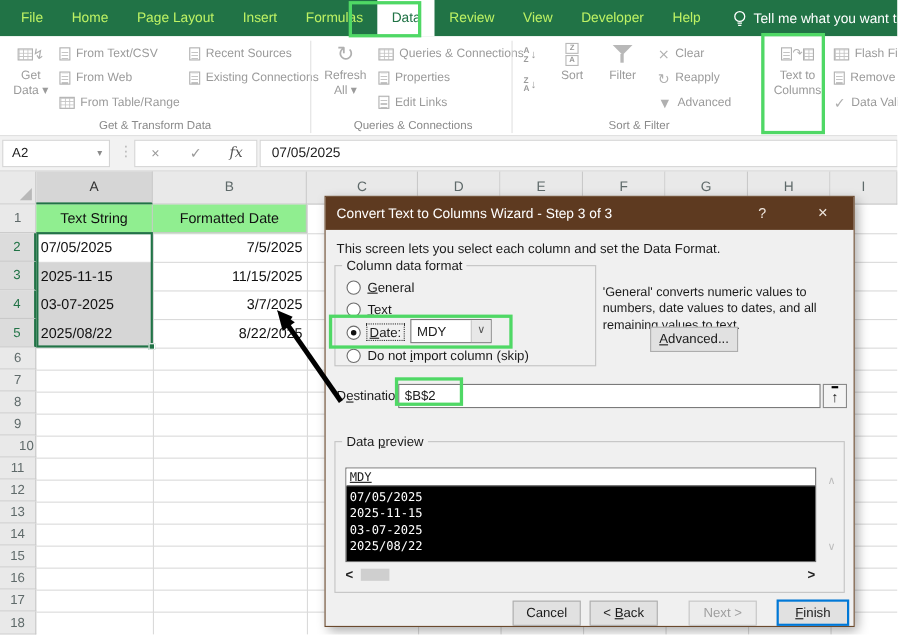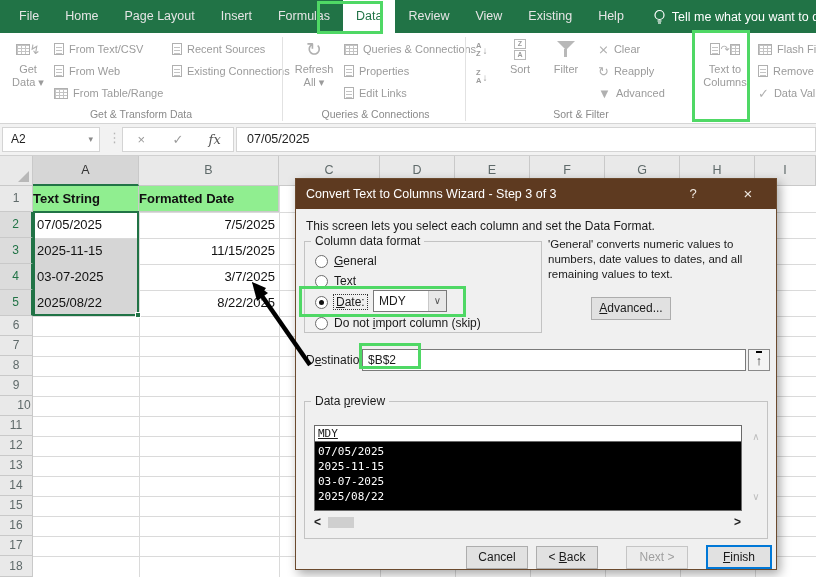--- a/index.html
+++ b/index.html
@@ -1,21 +1,21 @@
 <!DOCTYPE html>
 <html><head>
 <meta charset="utf-8">
 <style>
   * { margin:0; padding:0; box-sizing:border-box; }
   body { font-family:"Liberation Sans", sans-serif; background:#fff; }
   #screen { position:relative; width:816px; height:577px; overflow:hidden; background:#fff; }
 
   
   .tabbar { position:absolute; left:0; top:0; width:816px; height:33px; background:#217346; display:flex; align-items:stretch; padding-left:6px; }
-  .tab { color:#e5e5e5; font-size:12.5px; line-height:33px; padding:0 13px; white-space:nowrap; }
+  .tab { color:#bef264; font-size:12.5px; line-height:33px; padding:0 13px; white-space:nowrap; }
   .tab.active { background:#fff; color:#217346; }
   .tellme { display:flex; align-items:center; gap:6px; color:#fff; font-size:12.5px; margin-left:16px; white-space:nowrap; }
 
   
   .ribbon { position:absolute; left:0; top:33px; width:816px; height:91px; background:#fff; border-bottom:1px solid #d5d5d5; }
   .rdiv { position:absolute; top:4px; height:84px; width:1px; background:#e2e2e2; }
   .rbig { position:absolute; display:flex; flex-direction:column; align-items:center; font-size:11px; color:#9b9b9b; text-align:center; line-height:13px; }
   .rbig .ric { height:24px; display:flex; align-items:center; justify-content:center; margin-bottom:2px; }
   .ritem { position:absolute; display:flex; align-items:center; gap:5px; font-size:11px; color:#9b9b9b; height:18px; white-space:nowrap; }
   .grplabel { position:absolute; top:73px; height:17px; line-height:17px; text-align:center; font-size:10.5px; color:#8a8a8a; white-space:nowrap; }
@@ -46,40 +46,40 @@
 
   
   .colhdr { position:absolute; top:156px; height:30px; background:#e9e9e9; border-right:1px solid #c9c9c9; border-bottom:1px solid #c9c9c9; font-size:12.5px; color:#5f6a6a; text-align:center; line-height:29px; }
   .colhdr.sel { background:#d6d6d6; border-bottom:2px solid #217346; color:#333; }
   .corner { position:absolute; left:0; top:156px; width:33px; height:30px; background:#e9e9e9; border-right:1px solid #c9c9c9; border-bottom:1px solid #c9c9c9; }
   .corner::after { content:""; position:absolute; right:3px; bottom:3px; border-left:11px solid transparent; border-bottom:11px solid #b8b8b8; }
   .rowhdr { position:absolute; left:0; width:33px; background:#e9e9e9; border-right:1px solid #c9c9c9; border-bottom:1px solid #c9c9c9; font-size:12px; color:#5f6a6a; text-align:center; }
   .rowhdr.sel { background:#dcdcdc; color:#217346; border-right:2px solid #217346; }
   .gline { position:absolute; background:#dadada; }
   .cell { position:absolute; font-size:13px; color:#111; line-height:25px; white-space:nowrap; overflow:hidden; }
-  .hcell { background:#90ee90; font-weight:bold; border-right:1px solid #c9c9c9; border-bottom:1px solid #c9c9c9; }
+  .hcell { background:#90ee90; font-weight:normal; text-align:center; border-right:1px solid #c9c9c9; border-bottom:1px solid #c9c9c9; }
   .sel-fill { position:absolute; background:#d6d6d6; }
   .sel-border { position:absolute; border:2px solid #217346; }
   .fill-handle { position:absolute; width:6px; height:6px; background:#217346; border:1px solid #fff; }
 
   
   .dialog { position:absolute; left:295px; top:178px; width:482px; height:392px; background:#f0f0f0; border:1px solid #6b4a2e; box-shadow:3px 4px 10px rgba(0,0,0,.35); z-index:20; font-size:12px; color:#1a1a1a; }
   .dtitle { position:absolute; left:0; top:0; width:100%; height:30px; background:#5e3a20; color:#fff; font-size:12.5px; line-height:30px; padding-left:10px; }
   .dhelp { position:absolute; right:68px; top:0; width:30px; text-align:center; color:#f0e8e0; font-size:13px; line-height:30px; }
   .dclose { position:absolute; right:8px; top:0; width:40px; text-align:center; color:#f0e8e0; font-size:15px; line-height:30px; }
   .ddesc { position:absolute; left:10px; top:40px; }
   .grpbox { position:absolute; border:1px solid #c3c3c3; }
   .legend { position:absolute; top:-8px; left:6px; background:#f0f0f0; padding:0 4px; font-size:12px; }
   .radiorow { position:absolute; display:flex; align-items:center; gap:6px; height:16px; }
   .radio { width:13px; height:13px; border:1px solid #6d6d6d; border-radius:50%; background:#fff; position:relative; flex:none; }
   .radio.on::after { content:""; position:absolute; left:3px; top:3px; width:5px; height:5px; border-radius:50%; background:#111; }
   .focusbox { outline:1px dotted #333; padding:0 2px; }
   .combo { position:absolute; width:74px; height:22px; background:#fff; border:1px solid #7a7a7a; font-size:12px; line-height:20px; padding-left:5px; }
   .combo .cbtn { position:absolute; right:0; top:0; width:18px; height:20px; background:#e8e8e8; border-left:1px solid #c9c9c9; text-align:center; color:#555; font-size:10px; line-height:20px; }
-  .note { position:absolute; left:252px; top:58px; width:224px; font-size:11.5px; line-height:1.3; }
+  .note { position:absolute; left:252px; top:80px; width:224px; font-size:11.5px; line-height:1.3; }
   .btn { position:absolute; background:#e1e1e1; border:1px solid #adadad; font-size:12px; text-align:center; color:#1a1a1a; }
   .btn.disabled { color:#9f9f9f; background:#ececec; border-color:#c5c5c5; }
   .btn.default { border:2px solid #0078d7; }
   .mn { text-decoration:underline; }
   .destlabel { position:absolute; left:10px; top:174px; }
   .destinput { position:absolute; left:66px; top:170px; width:384px; height:22px; background:#fff; border:1px solid #7a7a7a; line-height:20px; padding-left:5px; }
   .rangebtn { position:absolute; left:452px; top:170px; width:22px; height:22px; background:#f4f4f4; border:1px solid #8a8a8a; text-align:center; }
   .rangebtn span { display:inline-block; border-top:2px solid #000; font-size:13px; line-height:16px; font-weight:bold; margin-top:1px; }
   .pvtable { position:absolute; left:18px; top:246px; width:428px; height:86px; border:1px solid #6a6a6a; background:#fff; }
   .pvhead { height:16px; background:#fff; border-bottom:1px solid #6a6a6a; font-family:"DejaVu Sans Mono", monospace; font-size:11px; line-height:15px; padding-left:3px; }
@@ -100,21 +100,21 @@
 
   <div class="tabbar">
     <div class="tab">File</div>
     <div class="tab">Home</div>
     <div class="tab">Page Layout</div>
     <div class="tab">Insert</div>
     <div class="tab">Formulas</div>
     <div class="tab active">Data</div>
     <div class="tab">Review</div>
     <div class="tab">View</div>
-    <div class="tab">Existing</div>
+    <div class="tab">Developer</div>
     <div class="tab">Help</div>
     <div class="tellme">
       <svg width="13" height="16" viewBox="0 0 13 16">
           <circle cx="6.5" cy="6" r="4.5" fill="none" stroke="#fff" stroke-width="1.2"></circle>
           <line x1="4.5" y1="12" x2="8.5" y2="12" stroke="#fff" stroke-width="1.2"></line>
           <line x1="5" y1="14" x2="8" y2="14" stroke="#fff" stroke-width="1.2"></line>
         </svg>
       <span>Tell me what you want to do</span>
     </div>
   </div>

